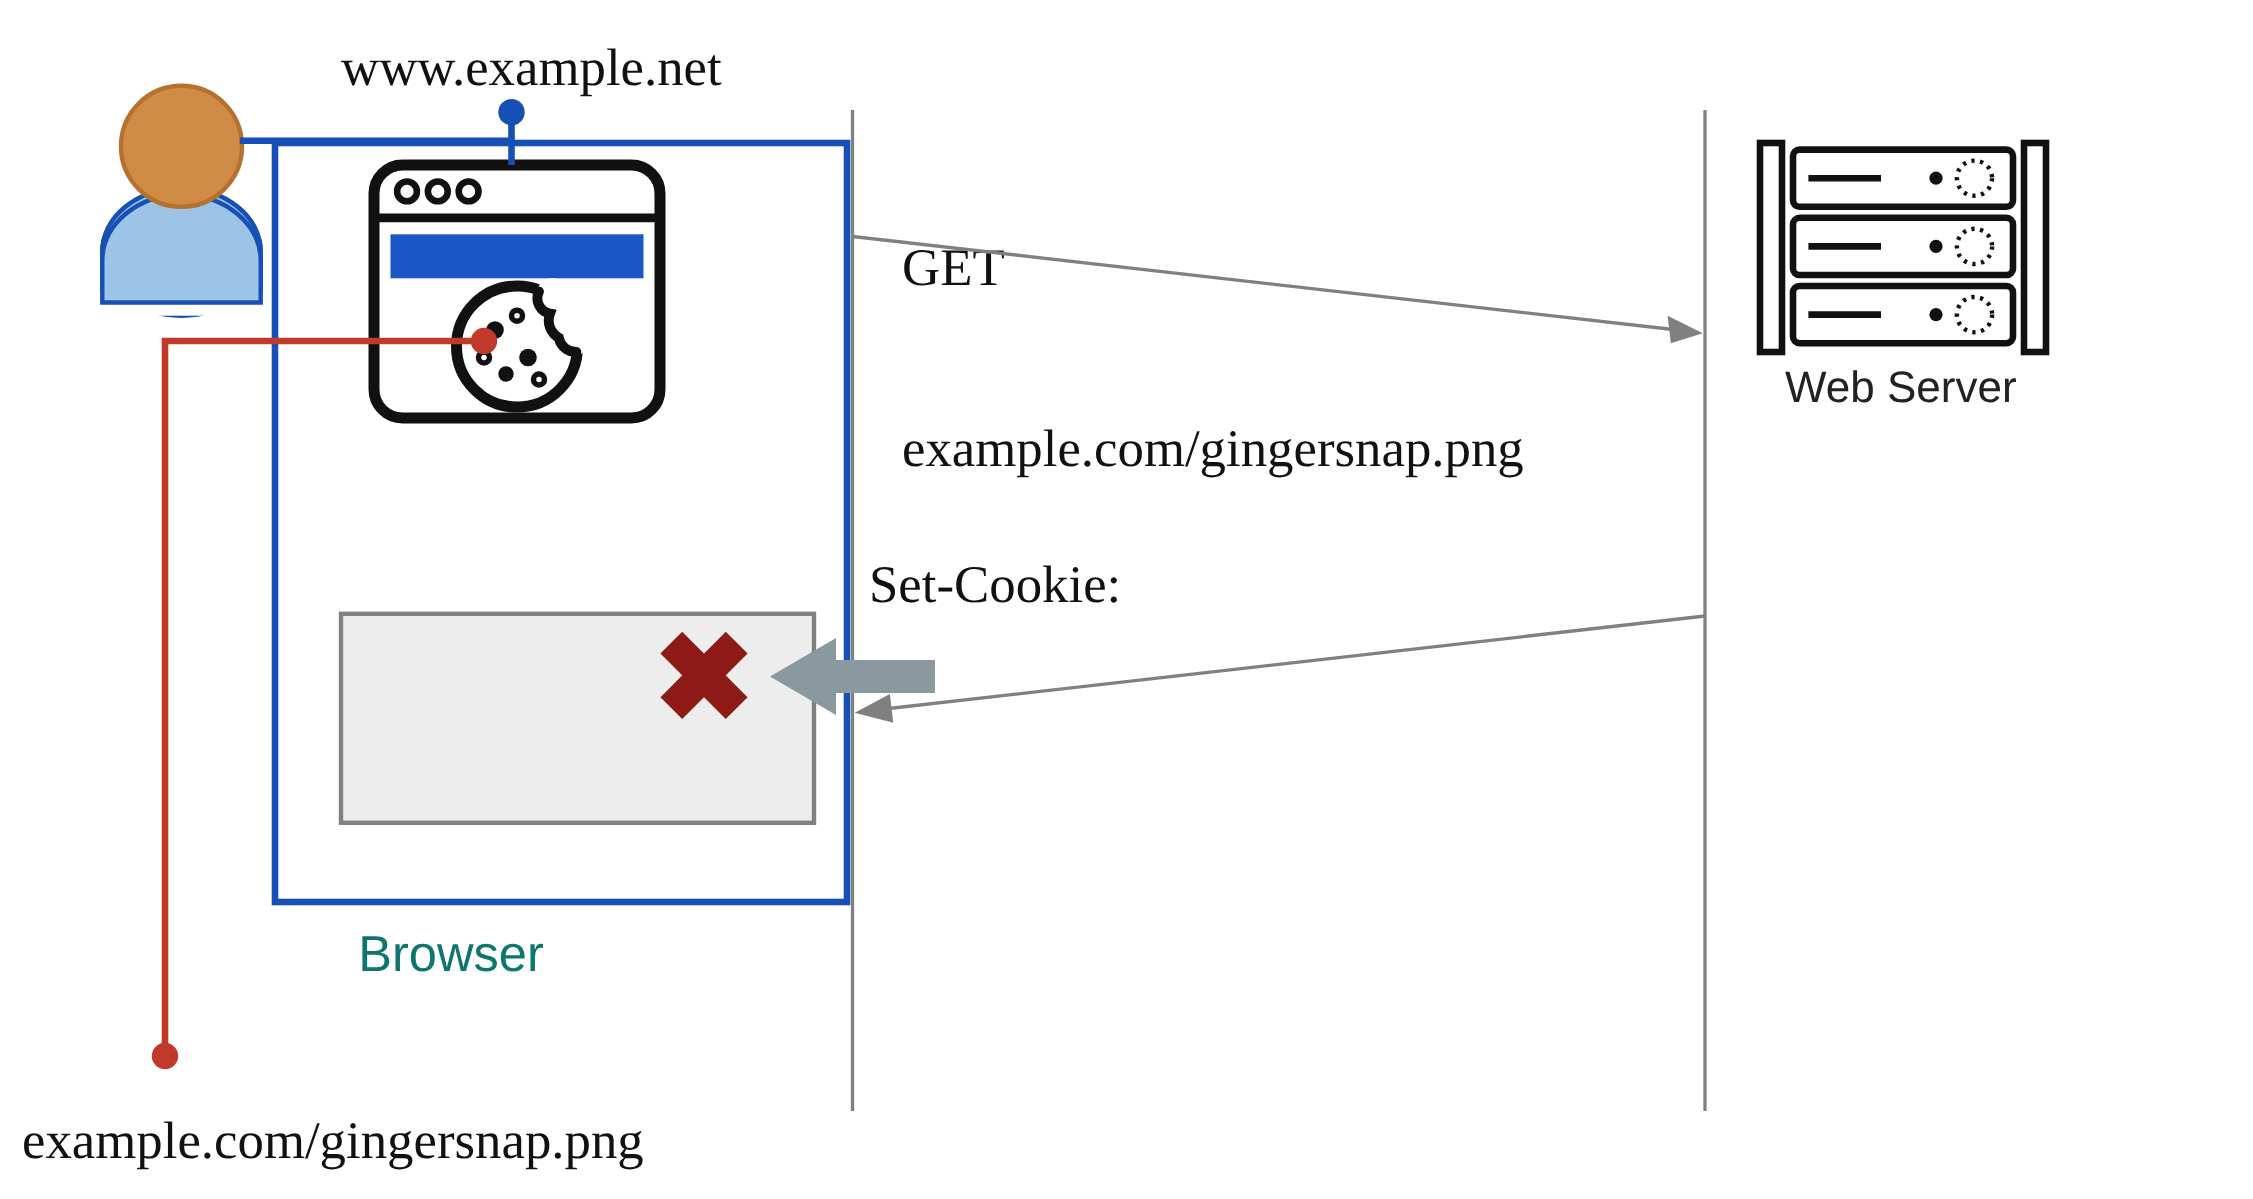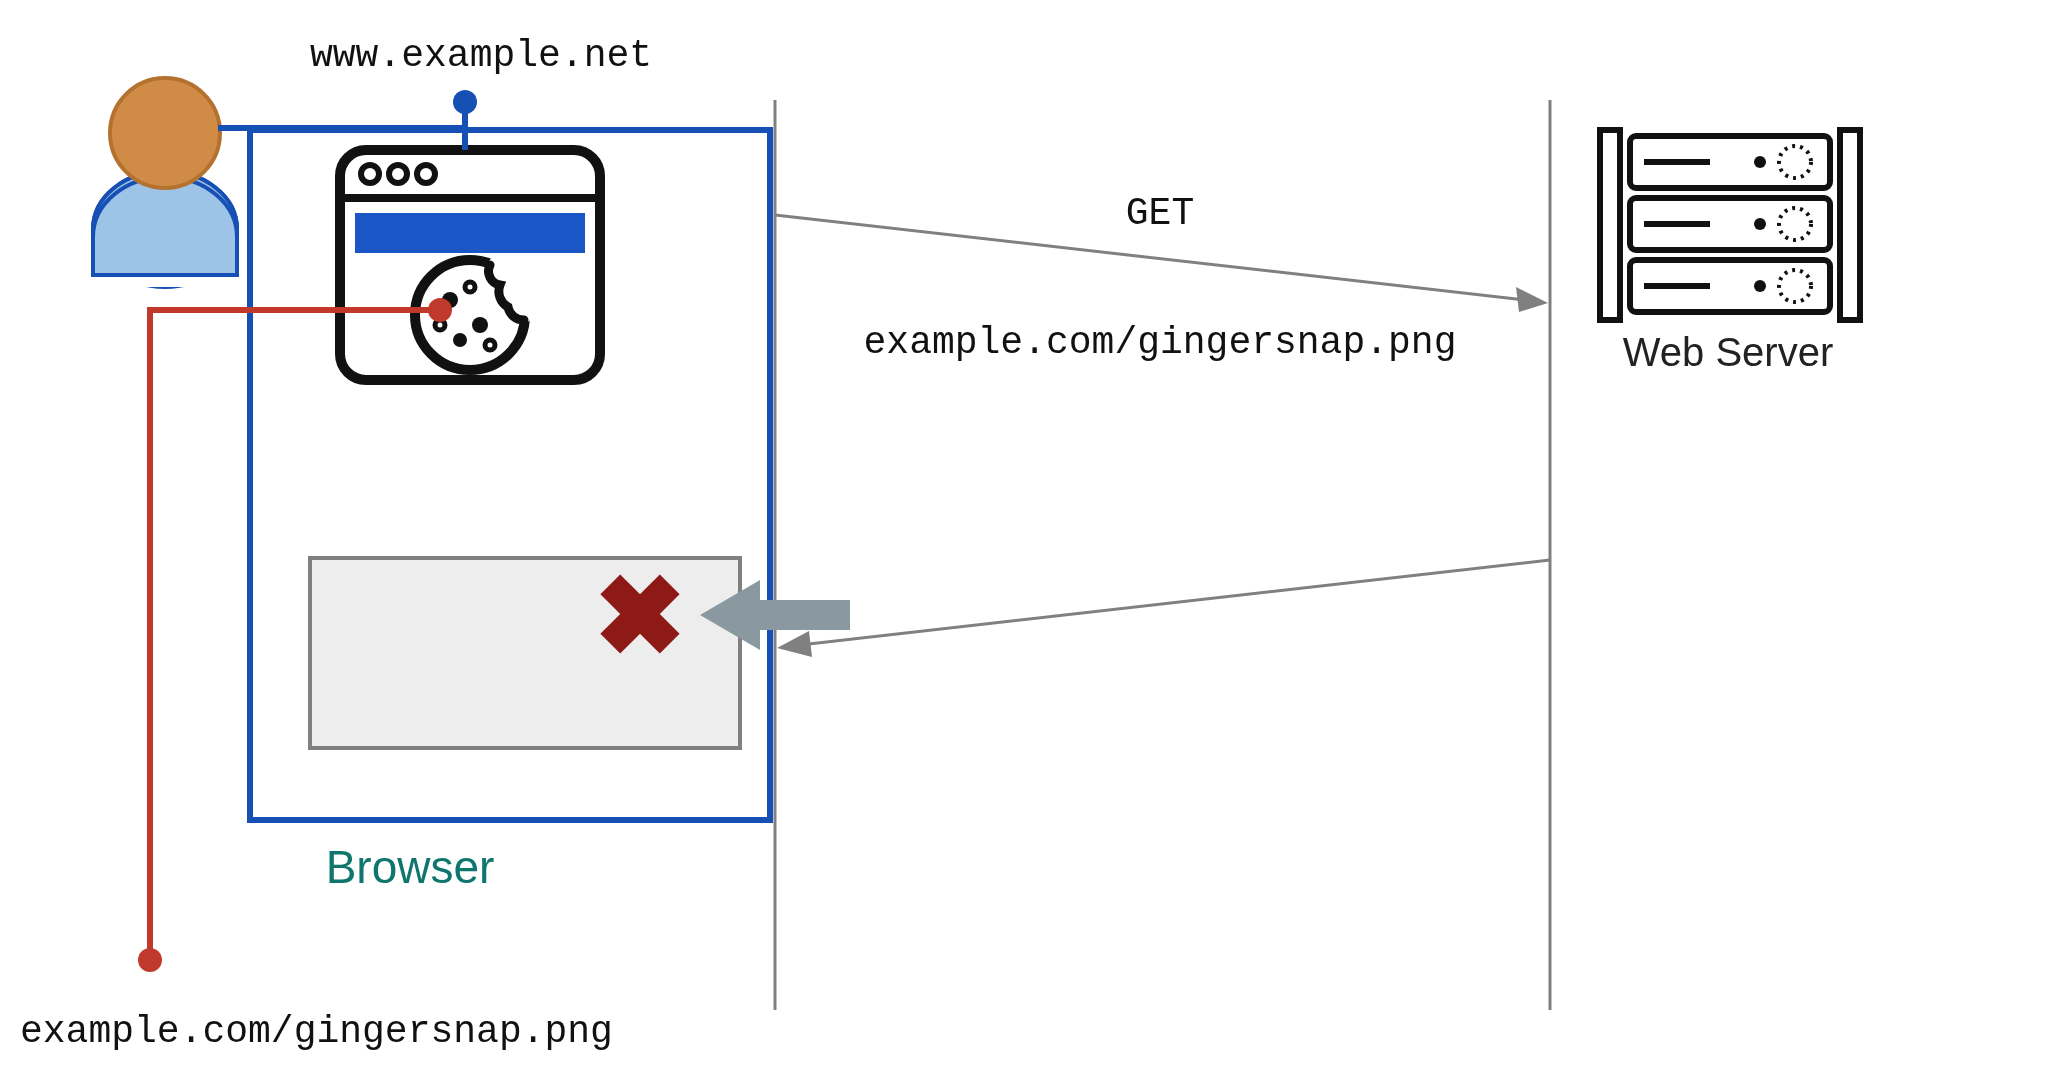--- a/index.html
+++ b/index.html
@@ -9,25 +9,25 @@
     width: 2048px;
     height: 1090px;
     font-family: "Helvetica Neue", Helvetica, Arial, sans-serif;
   }
   .stage {
     position: relative;
     width: 2048px;
     height: 1090px;
   }
   .mono {
-    font-family: Liberation Mono, monospace;
-    font-size: 38px;
+    font-family: Liberation Serif, serif;
+    font-size: 48px;
     color: #111;
     white-space: pre;
-    text-align: center;
+    text-align: left;
   }
   .sans {
     font-family: "Helvetica Neue", Helvetica, Arial, sans-serif;
     color: #222;
   }
   .label-browser {
     position: absolute;
     left: 260px;
     top: 840px;
     width: 300px;
@@ -81,20 +81,21 @@
 
   <div class="mono url-top">www.example.net</div>
   <div class="mono url-bottom">example.com/gingersnap.png</div>
 
   <div class="mono req-text">
     <div>GET</div>
     <div>example.com/gingersnap.png</div>
   </div>
 
   <div class="mono resp-text">
+    <div>Set-Cookie:</div>
   </div>
 
   <div class="sans label-browser">Browser</div>
   <div class="sans label-webserver">Web Server</div>
 
   <svg class="overlay" viewBox="0 0 2048 1090" xmlns="http://www.w3.org/2000/svg">
 
     <line x1="775" y1="100" x2="775" y2="1010" stroke="#808080" stroke-width="3"></line>
     <line x1="1550" y1="100" x2="1550" y2="1010" stroke="#808080" stroke-width="3"></line>
 

